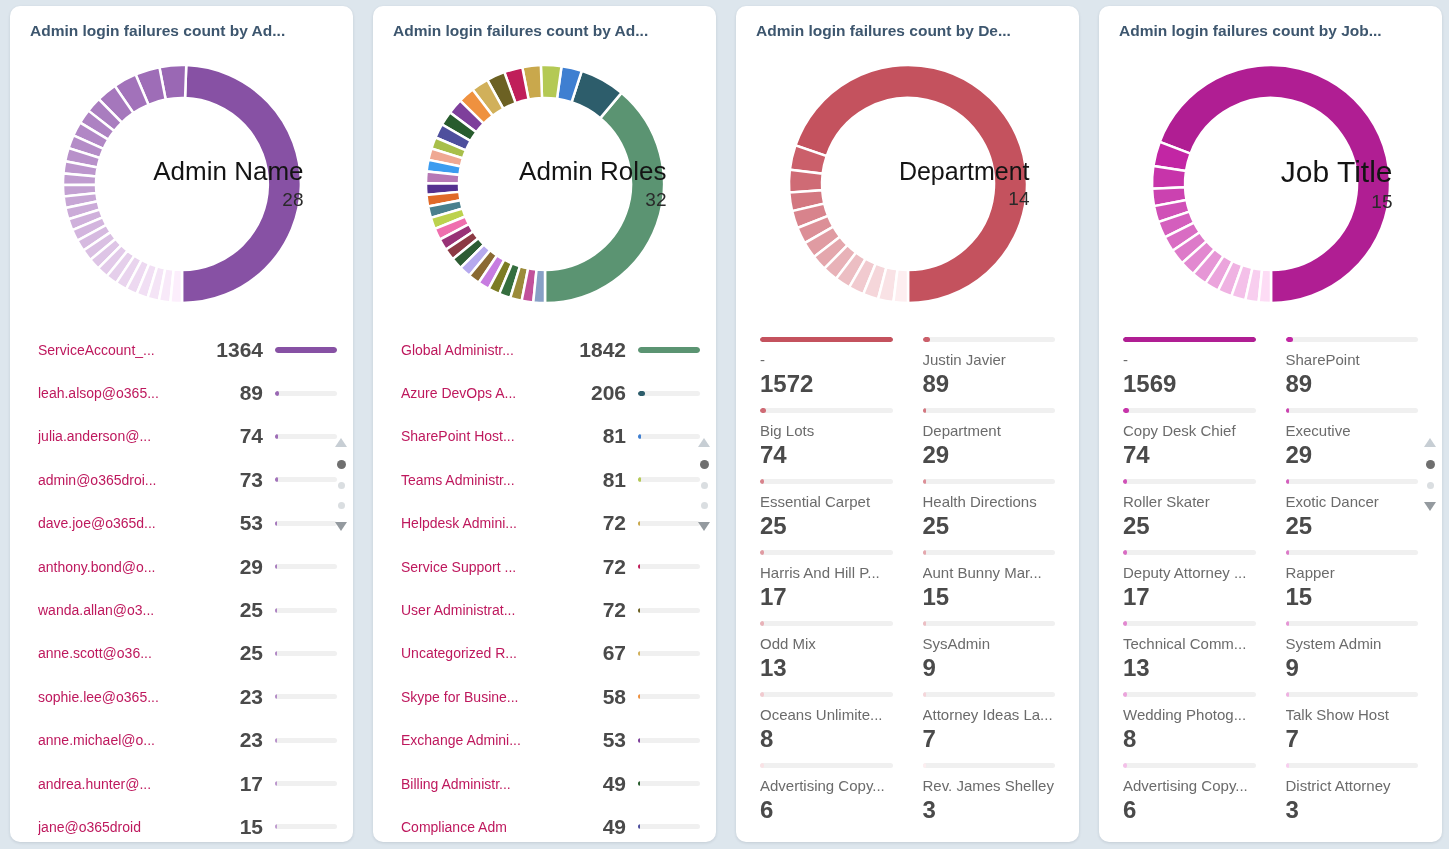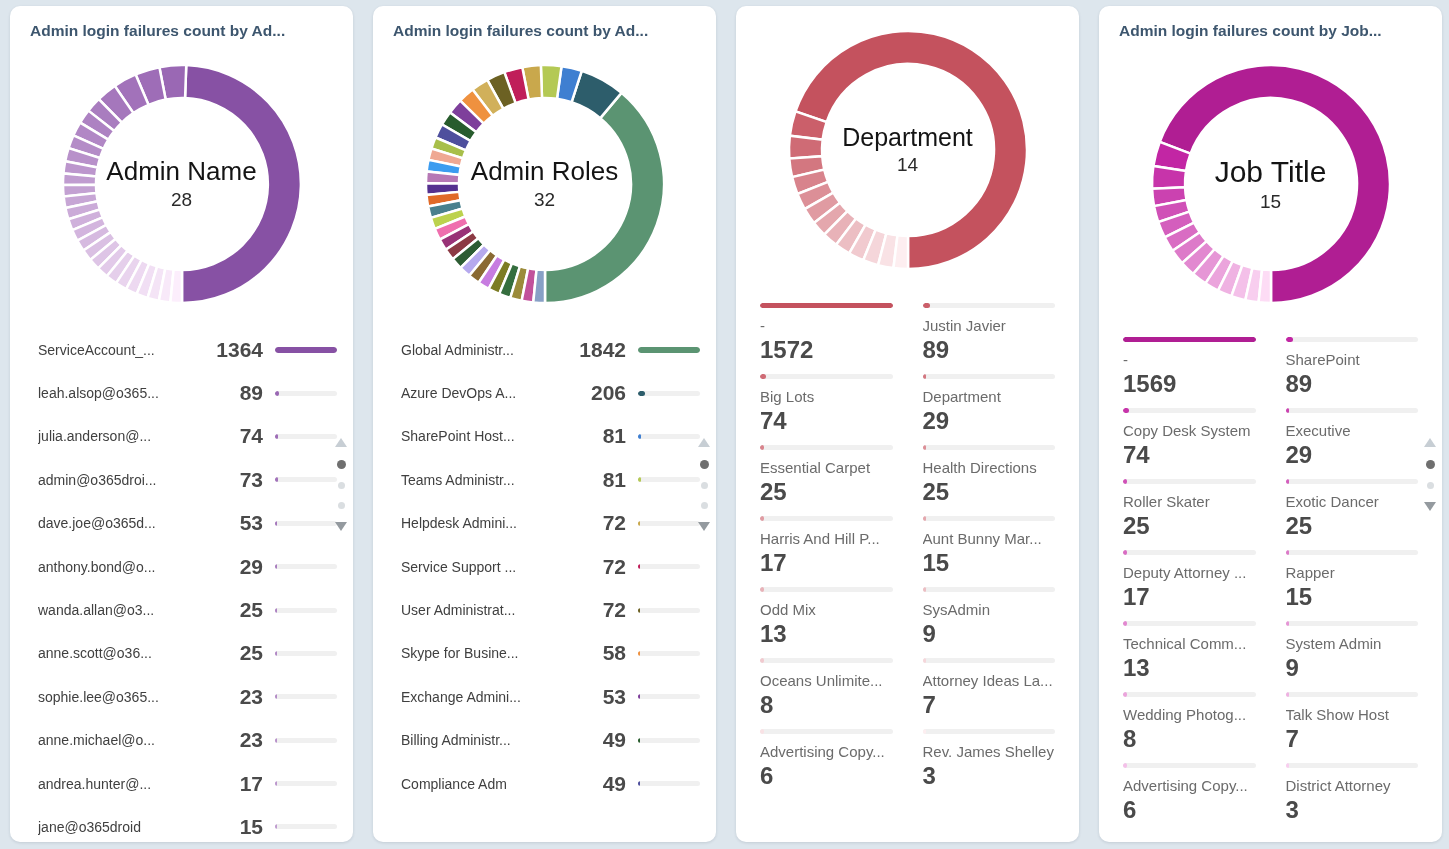--- a/index.html
+++ b/index.html
@@ -3,27 +3,27 @@
 <meta charset="utf-8">
 <style>
   html,body{margin:0;padding:0;background:#dde6ed;}
   body{width:1449px;height:849px;overflow:hidden;font-family:"Liberation Sans",sans-serif;}
   .board{display:flex;gap:20px;padding:6px 0 0 10px;}
   .card{position:relative;width:343px;height:836px;background:#ffffff;border-radius:10px;
         box-shadow:0 1px 3px rgba(33,53,71,.14);overflow:hidden;flex-shrink:0;}
   .card-title{margin:16px 20px 0;font-size:15.5px;font-weight:700;color:#3d566e;
               white-space:nowrap;overflow:hidden;}
   .donut-wrap{position:relative;width:244px;height:244px;margin:22px auto 0;}
-  .donut-center{position:absolute;inset:0;display:flex;flex-direction:column;align-items:center;
+  .donut-center{position:absolute;inset:0;display:flex;flex-direction:column;align-items:flex-end;
                 justify-content:center;pointer-events:none;text-align:center;}
   .center-label{color:#141414;font-weight:400;line-height:1.1;}
   .center-value{color:#2a2a2a;font-size:19px;margin-top:3px;}
   .items.list{margin-top:22px;}
   .row{height:43.4px;display:flex;align-items:center;padding:0 16px 0 28px;}
-  .row-label{flex:1;font-size:14px;color:#404040;white-space:nowrap;overflow:hidden;}
+  .row-label{flex:1;font-size:14px;color:#be185d;white-space:nowrap;overflow:hidden;}
   .row-value{font-size:21px;font-weight:700;color:#4a4a4a;margin:0 12px 0 8px;min-width:58px;text-align:right;}
   .row-bar{width:62px;height:5px;border-radius:3px;background:#f0f0f0;overflow:hidden;}
   .row-bar .fill{height:100%;border-radius:3px;}
   .row:first-child .row-bar{height:6px;}
   .items.grid{margin:31px 24px 0;display:grid;grid-template-columns:1fr 1fr;column-gap:30px;row-gap:10px;}
   .cell{min-height:59px;}
   .g-bar{height:5px;border-radius:3px;background:#f0f0f0;overflow:hidden;}
   .g-bar .fill{height:100%;border-radius:3px;}
   .g-label{margin-top:9px;font-size:15px;color:#6b6b6b;white-space:nowrap;overflow:hidden;}
   .g-value{margin-top:2px;font-size:24px;font-weight:700;color:#4a4a4a;}
@@ -258,20 +258,27 @@
           </span>
         </div>
         <div class="row">
           <span class="row-label">User Administrat...</span>
           <span class="row-value">72</span>
           <span class="row-bar">
             <span class="fill" style="display: block; width: 4%; background: rgb(108, 97, 35);"></span>
           </span>
         </div>
         <div class="row">
+          <span class="row-label">Uncategorized R...</span>
+          <span class="row-value">67</span>
+          <span class="row-bar">
+            <span class="fill" style="display: block; width: 4%; background: rgb(209, 176, 90);"></span>
+          </span>
+        </div>
+        <div class="row">
           <span class="row-label">Skype for Busine...</span>
           <span class="row-value">58</span>
           <span class="row-bar">
             <span class="fill" style="display: block; width: 4%; background: rgb(239, 145, 63);"></span>
           </span>
         </div>
         <div class="row">
           <span class="row-label">Exchange Admini...</span>
           <span class="row-value">53</span>
           <span class="row-bar">
@@ -296,20 +303,21 @@
   <div class="scroller">
         <div class="tri up"></div>
         <div class="dot active"></div>
         <div class="dot"></div>
         <div class="dot"></div>
         <div class="tri down"></div>
       </div>
     </section>
 
   <section class="card">
+    <h2 class="card-title">Admin login failures count by De...</h2>
     <div class="donut-wrap">
       <svg class="donut-svg" width="244" height="244" viewBox="0 0 244 244">
           <path d="M 122.00 241.00 A 119 119 0 1 0 9.45 83.35 L 40.66 94.07 A 86 86 0 1 1 122.00 208.00 Z" fill="#c4525e" stroke="#ffffff" stroke-width="2.5"></path>
           <path d="M 9.45 83.35 A 119 119 0 0 0 3.86 107.70 L 36.62 111.66 A 86 86 0 0 1 40.66 94.07 Z" fill="rgb(203,95,106)" stroke="#ffffff" stroke-width="2.5"></path>
           <path d="M 3.86 107.70 A 119 119 0 0 0 3.31 130.60 L 36.22 128.21 A 86 86 0 0 1 36.62 111.66 Z" fill="rgb(207,107,117)" stroke="#ffffff" stroke-width="2.5"></path>
           <path d="M 3.31 130.60 A 119 119 0 0 0 6.13 149.13 L 38.27 141.61 A 86 86 0 0 1 36.22 128.21 Z" fill="rgb(211,119,128)" stroke="#ffffff" stroke-width="2.5"></path>
           <path d="M 6.13 149.13 A 119 119 0 0 0 11.45 166.03 L 42.10 153.82 A 86 86 0 0 1 38.27 141.61 Z" fill="rgb(216,131,140)" stroke="#ffffff" stroke-width="2.5"></path>
           <path d="M 11.45 166.03 A 119 119 0 0 0 18.68 181.05 L 47.33 164.67 A 86 86 0 0 1 42.10 153.82 Z" fill="rgb(220,143,151)" stroke="#ffffff" stroke-width="2.5"></path>
           <path d="M 18.68 181.05 A 119 119 0 0 0 27.95 194.91 L 54.03 174.69 A 86 86 0 0 1 47.33 164.67 Z" fill="rgb(224,155,162)" stroke="#ffffff" stroke-width="2.5"></path>
           <path d="M 27.95 194.91 A 119 119 0 0 0 38.32 206.61 L 61.52 183.14 A 86 86 0 0 1 54.03 174.69 Z" fill="rgb(228,167,173)" stroke="#ffffff" stroke-width="2.5"></path>
@@ -464,21 +472,21 @@
           <div class="g-bar">
             <div class="fill" style="width: 5.6724%; background: rgb(194, 38, 164);"></div>
           </div>
           <div class="g-label">SharePoint</div>
           <div class="g-value">89</div>
         </div>
         <div class="cell">
           <div class="g-bar">
             <div class="fill" style="width: 4.71638%; background: rgb(199, 52, 170);"></div>
           </div>
-          <div class="g-label">Copy Desk System</div>
+          <div class="g-label">Copy Desk Chief</div>
           <div class="g-value">74</div>
         </div>
         <div class="cell">
           <div class="g-bar">
             <div class="fill" style="width: 3%; background: rgb(203, 66, 176);"></div>
           </div>
           <div class="g-label">Executive</div>
           <div class="g-value">29</div>
         </div>
         <div class="cell">

